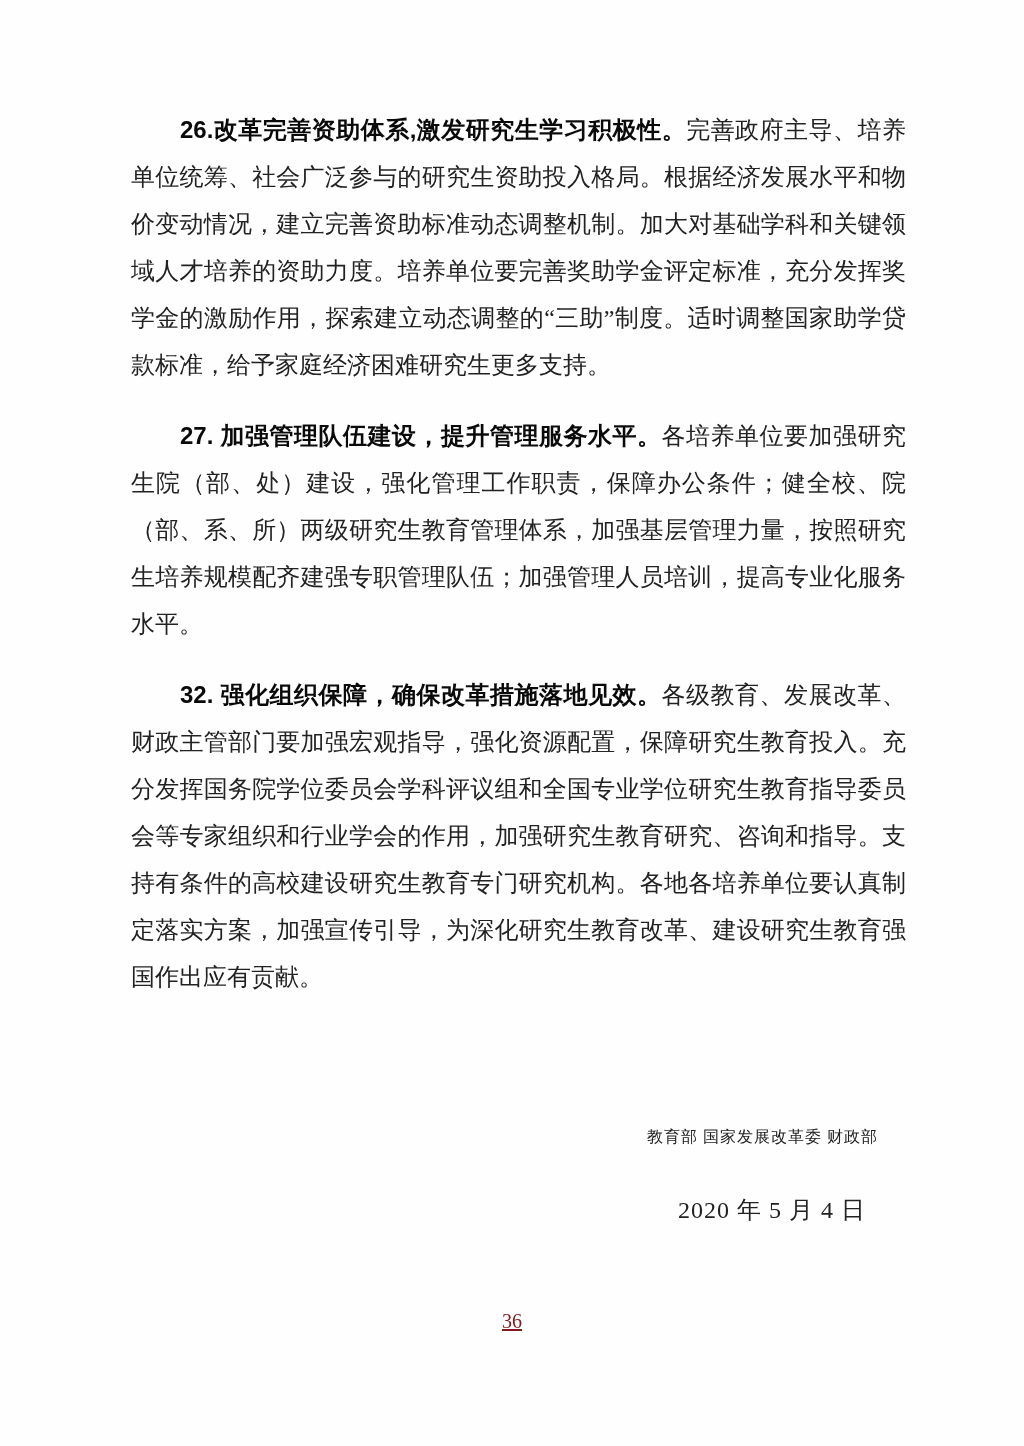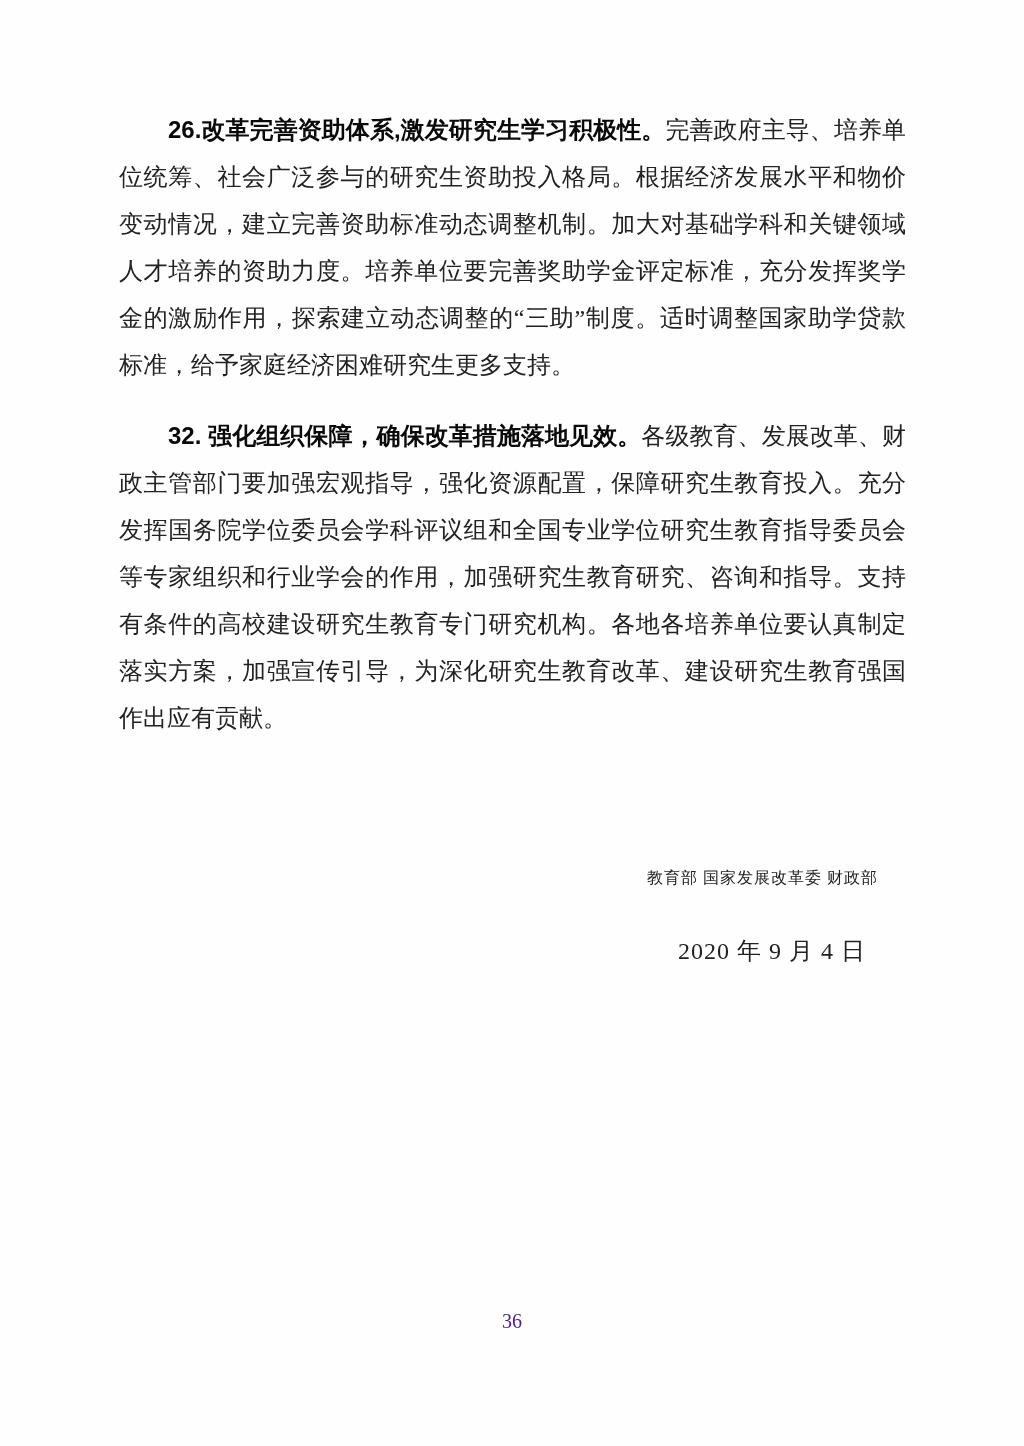--- a/index.html
+++ b/index.html
@@ -16,21 +16,21 @@
     font-family: "Liberation Serif", "DejaVu Serif", serif;
     color: #1e1e1e;
   }
   .content {
     position: absolute;
     left: 119px;
     top: 106px;
     width: 787px;
   }
   .para {
-    margin: 0 0 23px 0;
+    margin: 0 0 23px 12px;
     font-size: 24px;
     line-height: 47px;
     text-align: justify;
     text-indent: 49px;
     letter-spacing: 0;
     color: #222222;
   }
   .para .lead {
     font-family: "Liberation Sans", "DejaVu Sans", sans-serif;
     font-weight: 700;
@@ -58,34 +58,36 @@
     color: #222222;
   }
   .page-number {
     position: absolute;
     top: 1306px;
     left: 0;
     width: 100%;
     text-align: center;
     font-size: 20px;
     line-height: 30px;
-    color: #4c1d95;
+    color: #7f1d1d;
+    text-decoration: underline;
   }
 </style>
 </head>
 <body>
 
 <div class="page">
   <div class="content">
 
     <p class="para"><span class="lead">26.改革完善资助体系,激发研究生学习积极性。</span><span class="body">完善政府主导、培养单位统筹、社会广泛参与的研究生资助投入格局。根据经济发展水平和物价变动情况，建立完善资助标准动态调整机制。加大对基础学科和关键领域人才培养的资助力度。培养单位要完善奖助学金评定标准，充分发挥奖学金的激励作用，探索建立动态调整的“三助”制度。适时调整国家助学贷款标准，给予家庭经济困难研究生更多支持。</span></p>
 
+    <p class="para"><span class="lead">27. 加强管理队伍建设，提升管理服务水平。</span><span class="body">各培养单位要加强研究生院（部、处）建设，强化管理工作职责，保障办公条件；健全校、院（部、系、所）两级研究生教育管理体系，加强基层管理力量，按照研究生培养规模配齐建强专职管理队伍；加强管理人员培训，提高专业化服务水平。</span></p>
 
     <p class="para"><span class="lead">32. 强化组织保障，确保改革措施落地见效。</span><span class="body">各级教育、发展改革、财政主管部门要加强宏观指导，强化资源配置，保障研究生教育投入。充分发挥国务院学位委员会学科评议组和全国专业学位研究生教育指导委员会等专家组织和行业学会的作用，加强研究生教育研究、咨询和指导。支持有条件的高校建设研究生教育专门研究机构。各地各培养单位要认真制定落实方案，加强宣传引导，为深化研究生教育改革、建设研究生教育强国作出应有贡献。</span></p>
 
     <div class="signature">教育部 国家发展改革委 财政部</div>
 
-    <div class="date">2020 年 9 月 4 日</div>
+    <div class="date">2020 年 5 月 4 日</div>
 
   </div>
 
   <div class="page-number">36</div>
 </div>
 
 </body></html>

